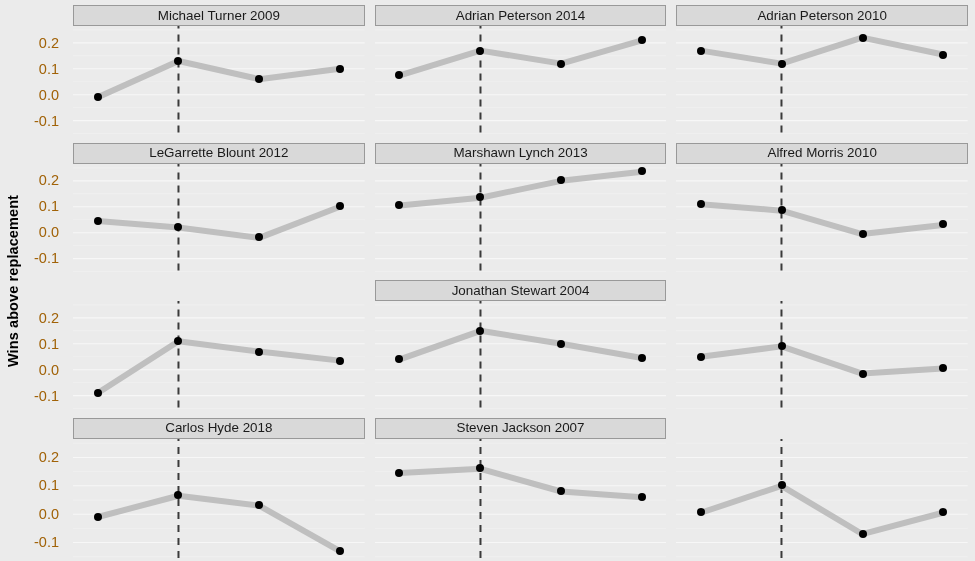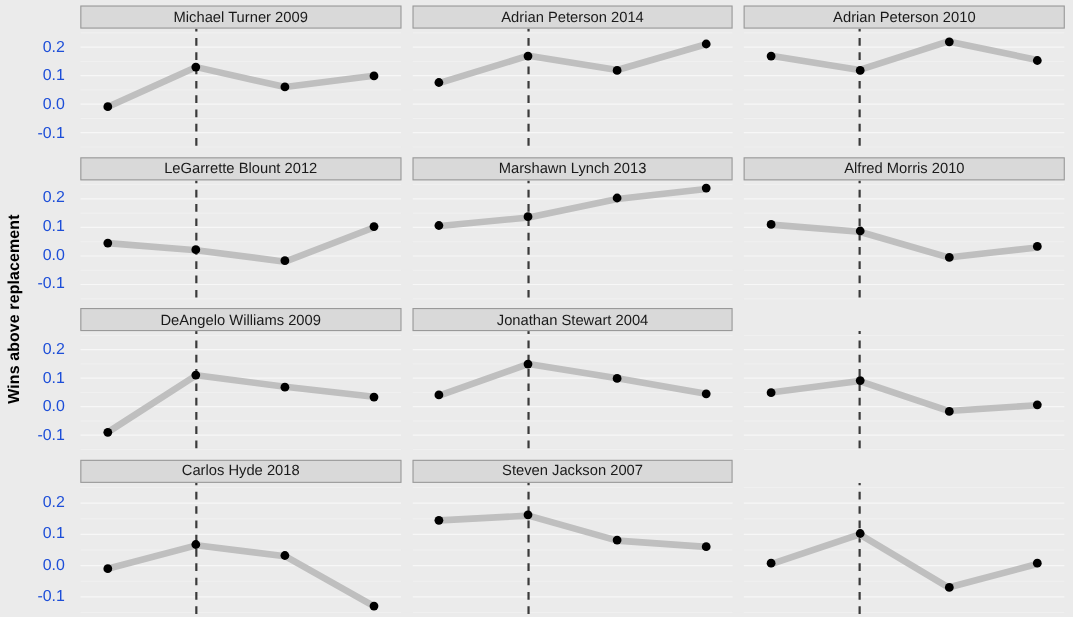--- a/index.html
+++ b/index.html
@@ -47,21 +47,21 @@
   .axislabels {
     position: absolute;
     left: 0; right: 5px;
     top: 0; bottom: 0;
   }
   .ytick {
     position: absolute;
     right: 6px;
     transform: translateY(-50%);
     font-size: 14.5px;
-    color: #1d4ed8;
+    color: #a16207;
     white-space: nowrap;
   }
   .panel {
     position: relative;
     box-sizing: border-box;
     padding: 0 4px 0 0;
   }
   .strip {
     position: absolute;
     left: 3px; right: 7px;
@@ -266,23 +266,20 @@
       </div>
       <div class="axiscell">
         <div class="axislabels">
           <div class="ytick" style="top: 42.8547px;">0.2</div>
           <div class="ytick" style="top: 68.7849px;">0.1</div>
           <div class="ytick" style="top: 94.7151px;">0.0</div>
           <div class="ytick" style="top: 120.645px;">-0.1</div>
         </div>
       </div>
       <div class="panel">
-        <div class="strip">
-          <span class="strip-label">DeAngelo Williams 2009</span>
-        </div>
         <div class="plotarea">
           <svg viewBox="0 0 100 100" preserveAspectRatio="none">
             <line x1="0" x2="100" y1="3.488372093023262" y2="3.488372093023262" class="gridline minor" vector-effect="non-scaling-stroke"></line>
             <line x1="0" x2="100" y1="26.74418604651163" y2="26.74418604651163" class="gridline minor" vector-effect="non-scaling-stroke"></line>
             <line x1="0" x2="100" y1="50" y2="50" class="gridline minor" vector-effect="non-scaling-stroke"></line>
             <line x1="0" x2="100" y1="73.25581395348837" y2="73.25581395348837" class="gridline minor" vector-effect="non-scaling-stroke"></line>
             <line x1="0" x2="100" y1="96.51162790697674" y2="96.51162790697674" class="gridline minor" vector-effect="non-scaling-stroke"></line>
             <line x1="0" x2="100" y1="15.116279069767458" y2="15.116279069767458" class="gridline" vector-effect="non-scaling-stroke"></line>
             <line x1="0" x2="100" y1="38.372093023255815" y2="38.372093023255815" class="gridline" vector-effect="non-scaling-stroke"></line>
             <line x1="0" x2="100" y1="61.627906976744185" y2="61.627906976744185" class="gridline" vector-effect="non-scaling-stroke"></line>

